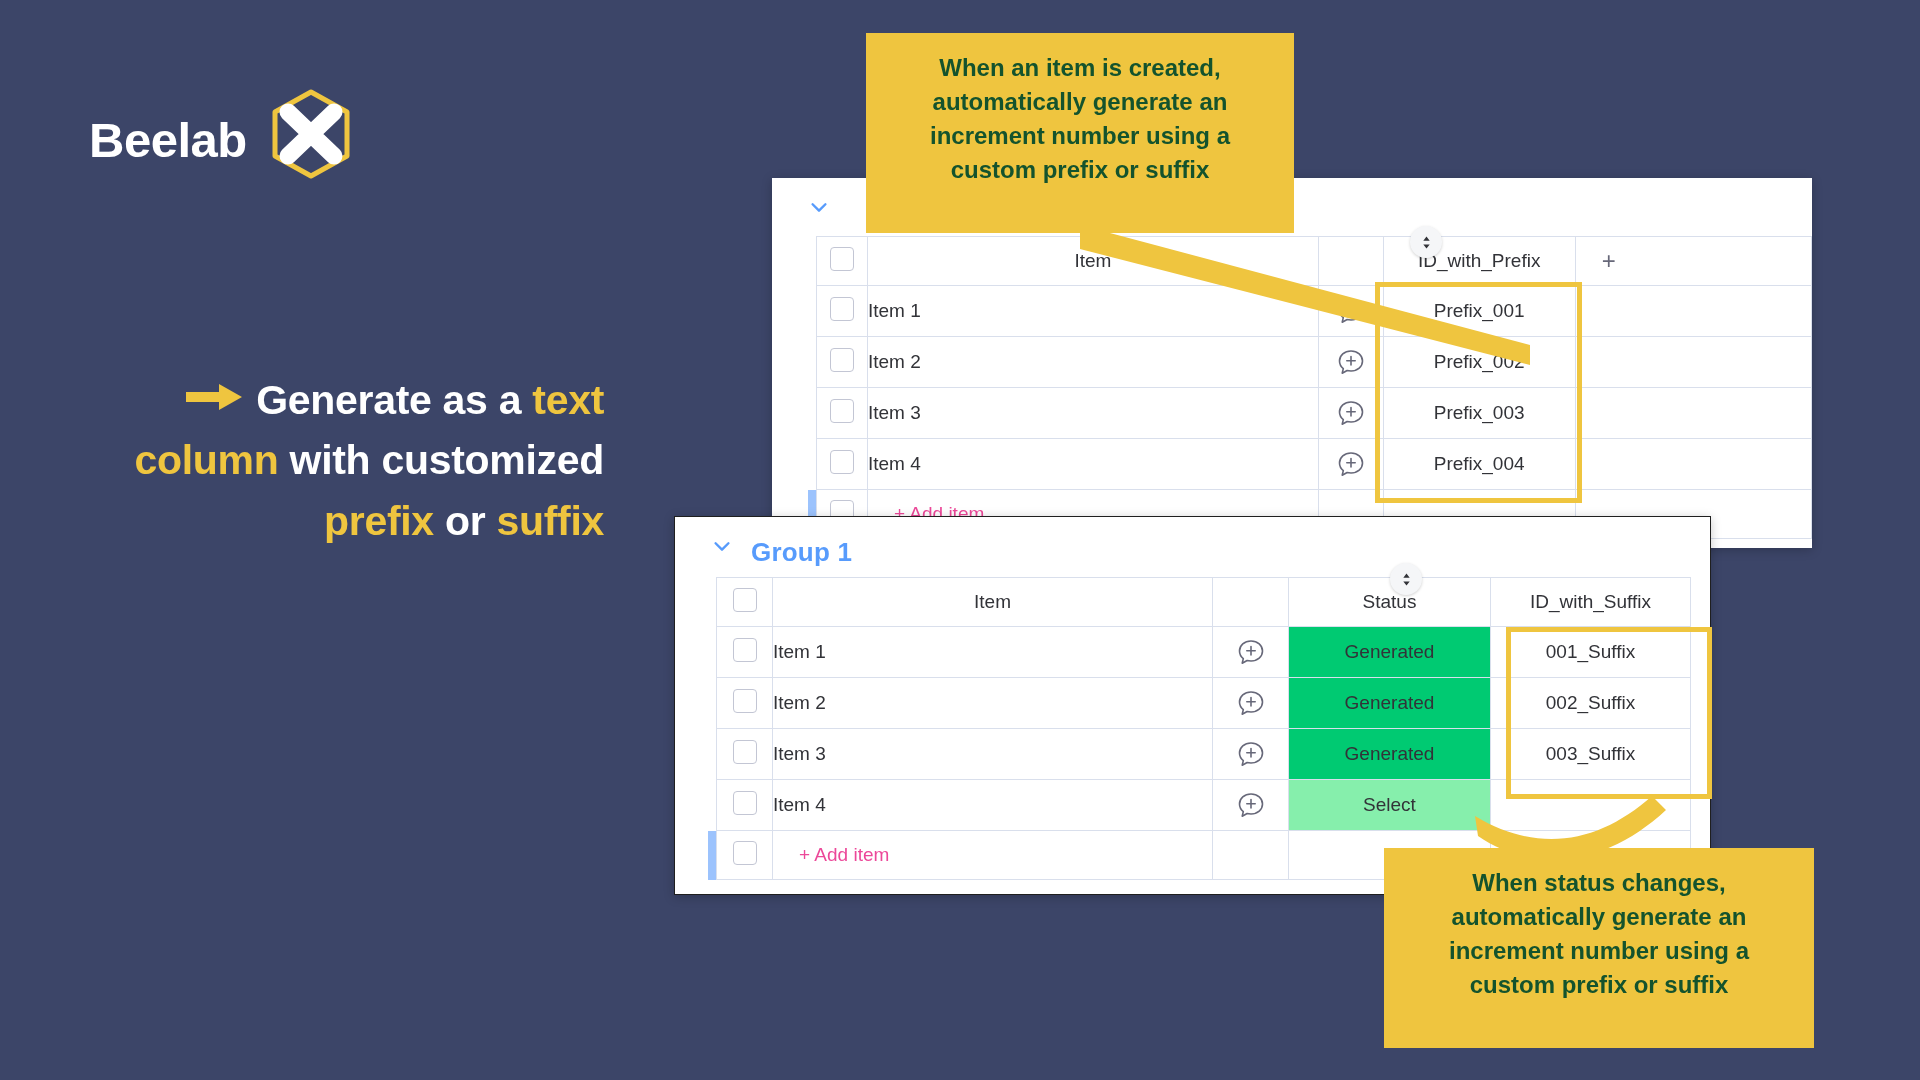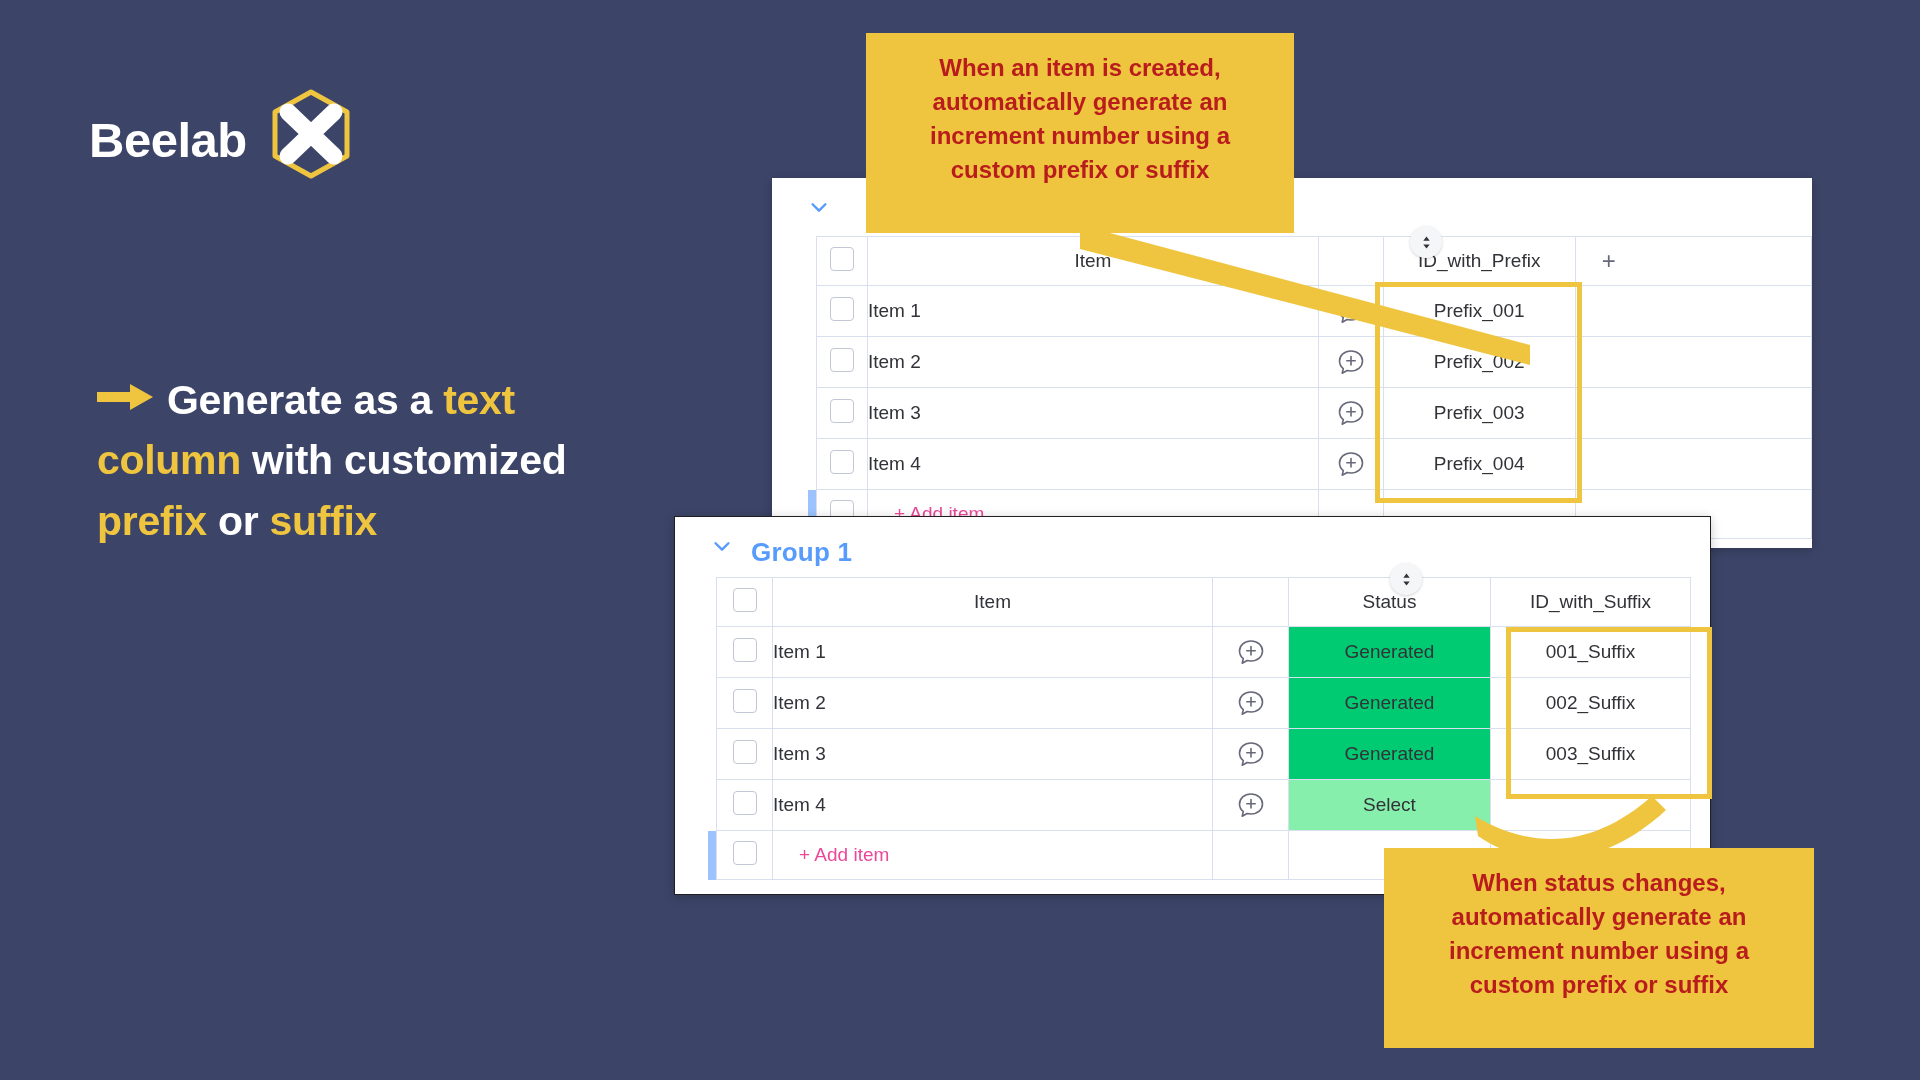--- a/index.html
+++ b/index.html
@@ -16,23 +16,23 @@
   .logo{position:absolute;left:89px;top:88px;width:260px;height:92px;}
   .logo-word{
     position:absolute;left:0;top:24px;
     font-size:49px;font-weight:bold;color:#ffffff;
     letter-spacing:-0.5px;font-family:"Liberation Sans",sans-serif;
   }
   .logo-hex{position:absolute;left:176px;top:0;width:92px;height:92px;}
 
   
   .headline{
-    position:absolute;left:97px;top:370px;width:520px;
+    position:absolute;left:84px;top:370px;width:520px;
     font-size:41px;font-weight:bold;line-height:1.47;
-    color:#ffffff;letter-spacing:-0.3px;
+    color:#ffffff;letter-spacing:-0.3px;text-align:right;
   }
   .accent{color:#efc53f;}
   .arrow-glyph{
     display:inline-block;position:relative;top:-6px;
     width:56px;height:26px;margin-right:14px;vertical-align:middle;
   }
 
   
   .card{position:absolute;background:#ffffff;box-shadow:0 2px 10px rgba(0,0,0,.22);}
   .grp-head{display:flex;align-items:center;height:58px;padding-left:36px;box-sizing:border-box;}
@@ -63,21 +63,21 @@
   .addrow .cell-item{padding-left:26px;color:#ec4899;}
   .sort-pill{
     position:absolute;width:32px;height:32px;border-radius:50%;
     background:#f5f6f8;box-shadow:0 1px 3px rgba(0,0,0,.18);
     display:flex;align-items:center;justify-content:center;
   }
   .status-cell{color:#ffffff;text-align:center;font-size:19px;}
 
   
   .callout{
-    position:absolute;background:#efc53f;color:#b91c1c;
+    position:absolute;background:#efc53f;color:#14532d;
     font-weight:bold;font-size:24px;line-height:1.42;text-align:center;
     padding:18px 22px;box-sizing:border-box;
   }
 
   
   .hl-box{position:absolute;border:5px solid #efc53f;box-sizing:border-box;}
 
   svg{display:block;overflow:visible;}
 </style>
 </head>

